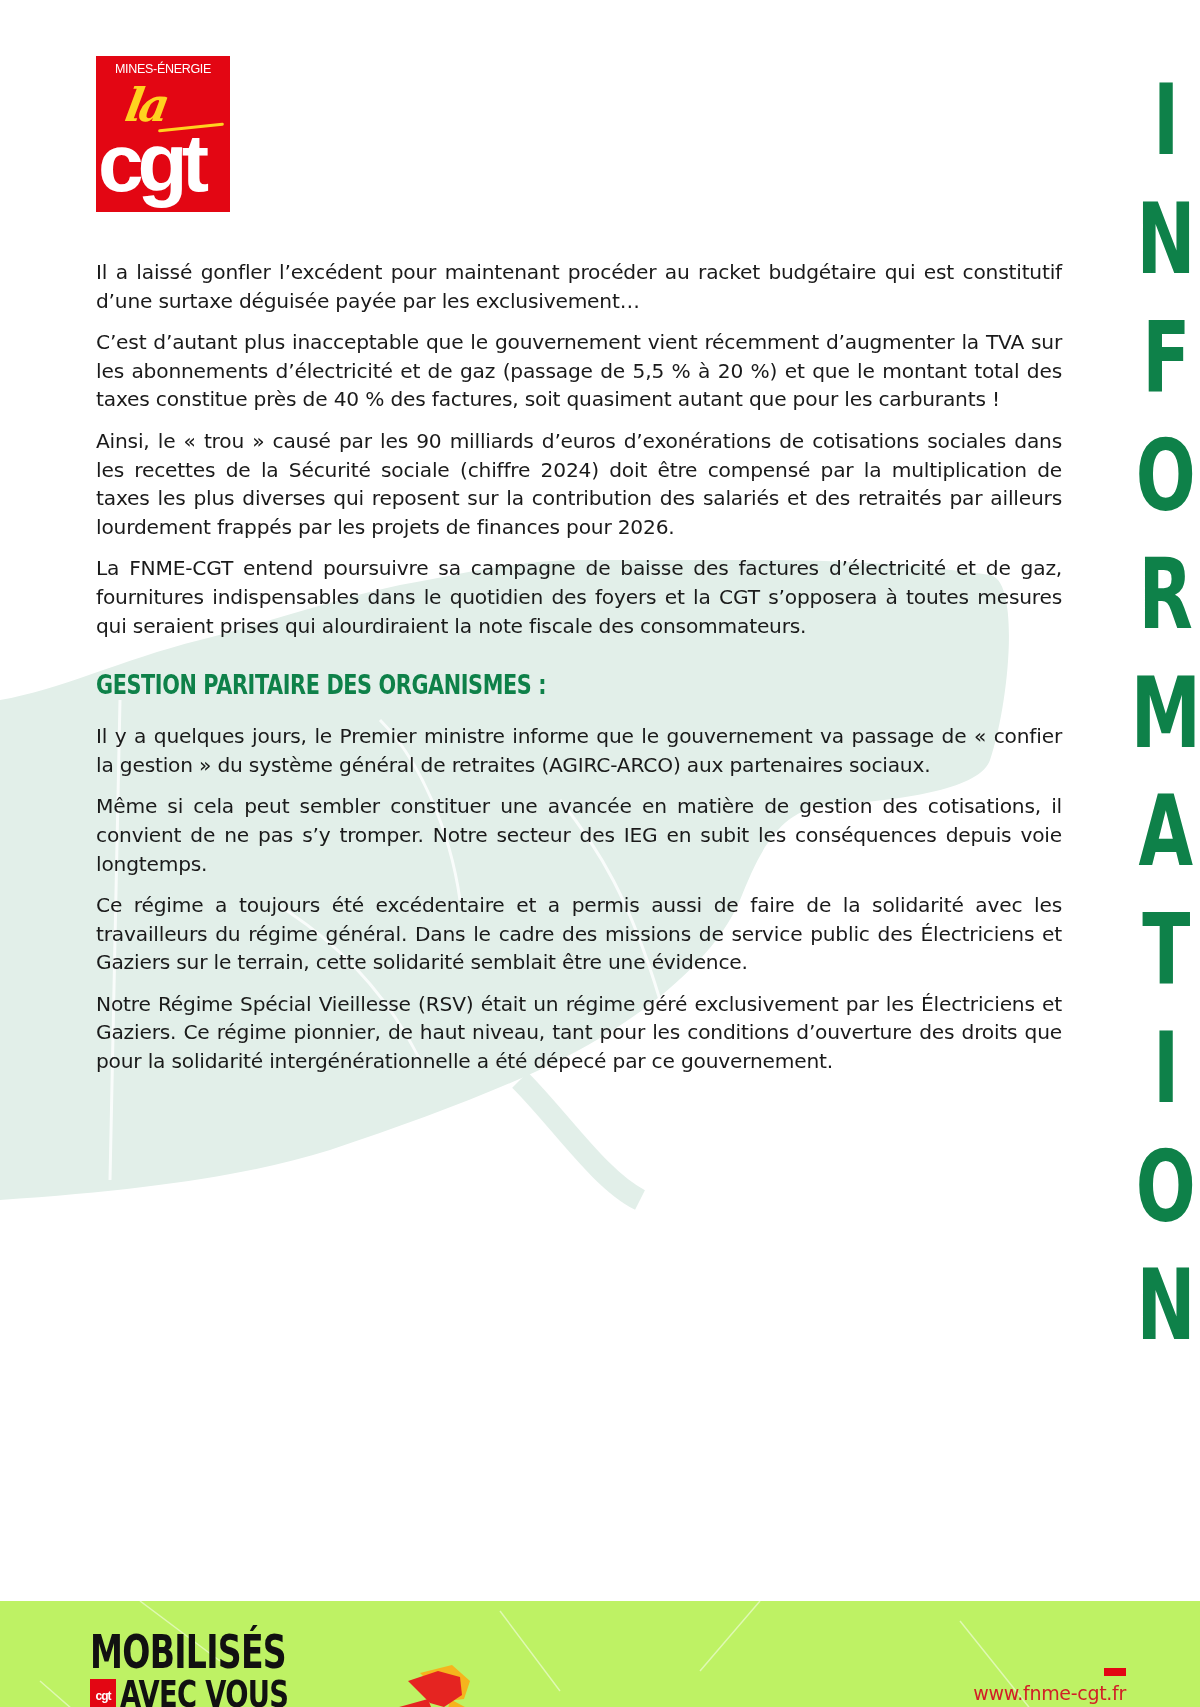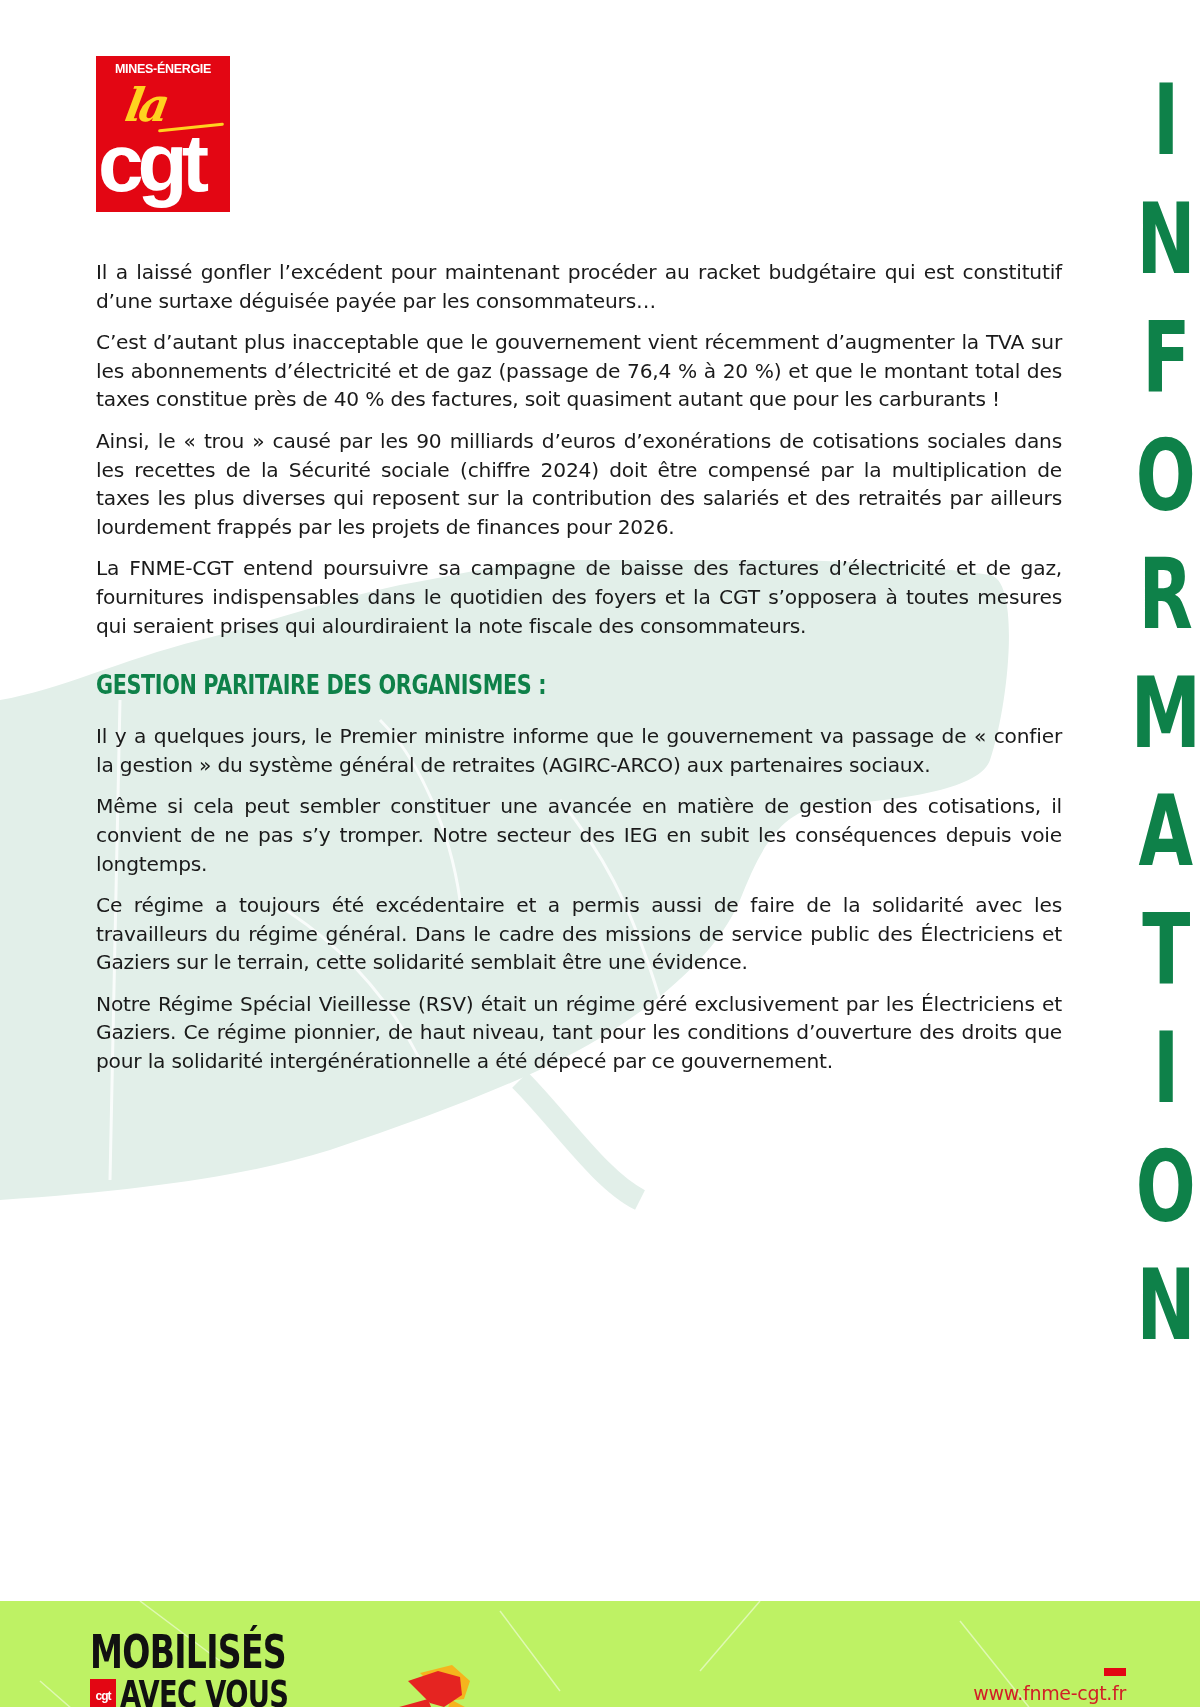--- a/index.html
+++ b/index.html
@@ -2,21 +2,21 @@
 <html><head>
   <meta charset="utf-8">
   <style>
     * { margin: 0; padding: 0; box-sizing: border-box; }
     html, body { width: 1200px; height: 1707px; background: #ffffff; overflow: hidden; }
     body { position: relative; font-family: "DejaVu Sans", sans-serif; color: #1a1a1a; }
 
     .watermark { position: absolute; left: 0; top: 0; width: 1200px; height: 1707px; z-index: 0; pointer-events: none; }
 
     .logo { position: absolute; left: 96px; top: 56px; width: 134px; height: 156px; background: #e30613; z-index: 2; overflow: hidden; }
-    .logo .logo-top { position: absolute; left: 0; right: 0; top: 6px; text-align: center; color: #fff; font-family: "Liberation Sans", sans-serif; font-weight: bold; font-size: 12.5px; letter-spacing: -0.3px; }
+    .logo .logo-top { position: absolute; left: 0; right: 0; top: 6px; text-align: center; color: #fff; font-family: "Liberation Sans", sans-serif; font-weight: normal; font-size: 12.5px; letter-spacing: -0.3px; }
     .logo .logo-la { position: absolute; left: 30px; top: 22px; color: #ffd21f; font-family: "DejaVu Serif", serif; font-style: italic; font-size: 46px; font-weight: bold; transform: skewX(-10deg); letter-spacing: -4px; }
     .logo .logo-swash { position: absolute; left: 62px; top: 70px; width: 66px; height: 3px; background: #ffd21f; border-radius: 2px; transform: rotate(-6deg); }
     .logo .logo-cgt { position: absolute; left: 2px; top: 66px; color: #fff; font-family: "Liberation Sans", sans-serif; font-weight: bold; font-size: 82px; letter-spacing: -6px; line-height: 1; }
 
     .vertical-title { position: absolute; left: 1138px; top: 70px; width: 56px; z-index: 2; display: flex; flex-direction: column; align-items: center; }
     .vertical-title span { display: block; height: 118.5px; font-family: "DejaVu Sans", sans-serif; font-weight: bold; font-size: 98px; line-height: 100px; color: #0e8149; transform: scaleX(0.72); text-align: center; }
 
     .content { position: absolute; left: 96px; top: 258px; width: 966px; z-index: 2; }
     .content p { font-family: "DejaVu Sans", sans-serif; font-size: 20.2px; line-height: 28.6px; text-align: justify; margin-bottom: 13px; letter-spacing: -0.2px; }
     .content h2 { font-family: "DejaVu Sans", sans-serif; font-weight: bold; font-size: 26px; color: #0e8149; margin-top: 30px; margin-bottom: 22px; transform: scaleX(0.8); transform-origin: left center; letter-spacing: -0.5px; white-space: nowrap; }
@@ -60,22 +60,22 @@
   <span>R</span>
   <span>M</span>
   <span>A</span>
   <span>T</span>
   <span>I</span>
   <span>O</span>
   <span>N</span>
 </div>
 
 <div class="content">
-  <p>Il a laissé gonfler l’excédent pour maintenant procéder au racket budgétaire qui est constitutif d’une surtaxe déguisée payée par les consommateurs…</p>
-  <p>C’est d’autant plus inacceptable que le gouvernement vient récemment d’augmenter la TVA sur les abonnements d’électricité et de gaz (passage de 76,4 % à 20 %) et que le montant total des taxes constitue près de 40 % des factures, soit quasiment autant que pour les carburants !</p>
+  <p>Il a laissé gonfler l’excédent pour maintenant procéder au racket budgétaire qui est constitutif d’une surtaxe déguisée payée par les exclusivement…</p>
+  <p>C’est d’autant plus inacceptable que le gouvernement vient récemment d’augmenter la TVA sur les abonnements d’électricité et de gaz (passage de 5,5 % à 20 %) et que le montant total des taxes constitue près de 40 % des factures, soit quasiment autant que pour les carburants !</p>
   <p>Ainsi, le « trou » causé par les 90 milliards d’euros d’exonérations de cotisations sociales dans les recettes de la Sécurité sociale (chiffre 2024) doit être compensé par la multiplication de taxes les plus diverses qui reposent sur la contribution des salariés et des retraités par ailleurs lourdement frappés par les projets de finances pour 2026.</p>
   <p>La FNME-CGT entend poursuivre sa campagne de baisse des factures d’électricité et de gaz, fournitures indispensables dans le quotidien des foyers et la CGT s’opposera à toutes mesures qui seraient prises qui alourdiraient la note fiscale des consommateurs.</p>
   <h2>GESTION PARITAIRE DES ORGANISMES :</h2>
   <p>Il y a quelques jours, le Premier ministre informe que le gouvernement va passage de « confier la gestion » du système général de retraites (AGIRC-ARCO) aux partenaires sociaux.</p>
   <p>Même si cela peut sembler constituer une avancée en matière de gestion des cotisations, il convient de ne pas s’y tromper. Notre secteur des IEG en subit les conséquences depuis voie longtemps.</p>
   <p>Ce régime a toujours été excédentaire et a permis aussi de faire de la solidarité avec les travailleurs du régime général. Dans le cadre des missions de service public des Électriciens et Gaziers sur le terrain, cette solidarité semblait être une évidence.</p>
   <p>Notre Régime Spécial Vieillesse (RSV) était un régime géré exclusivement par les Électriciens et Gaziers. Ce régime pionnier, de haut niveau, tant pour les conditions d’ouverture des droits que pour la solidarité intergénérationnelle a été dépecé par ce gouvernement.</p>
 </div>
 
 <div class="footer">

